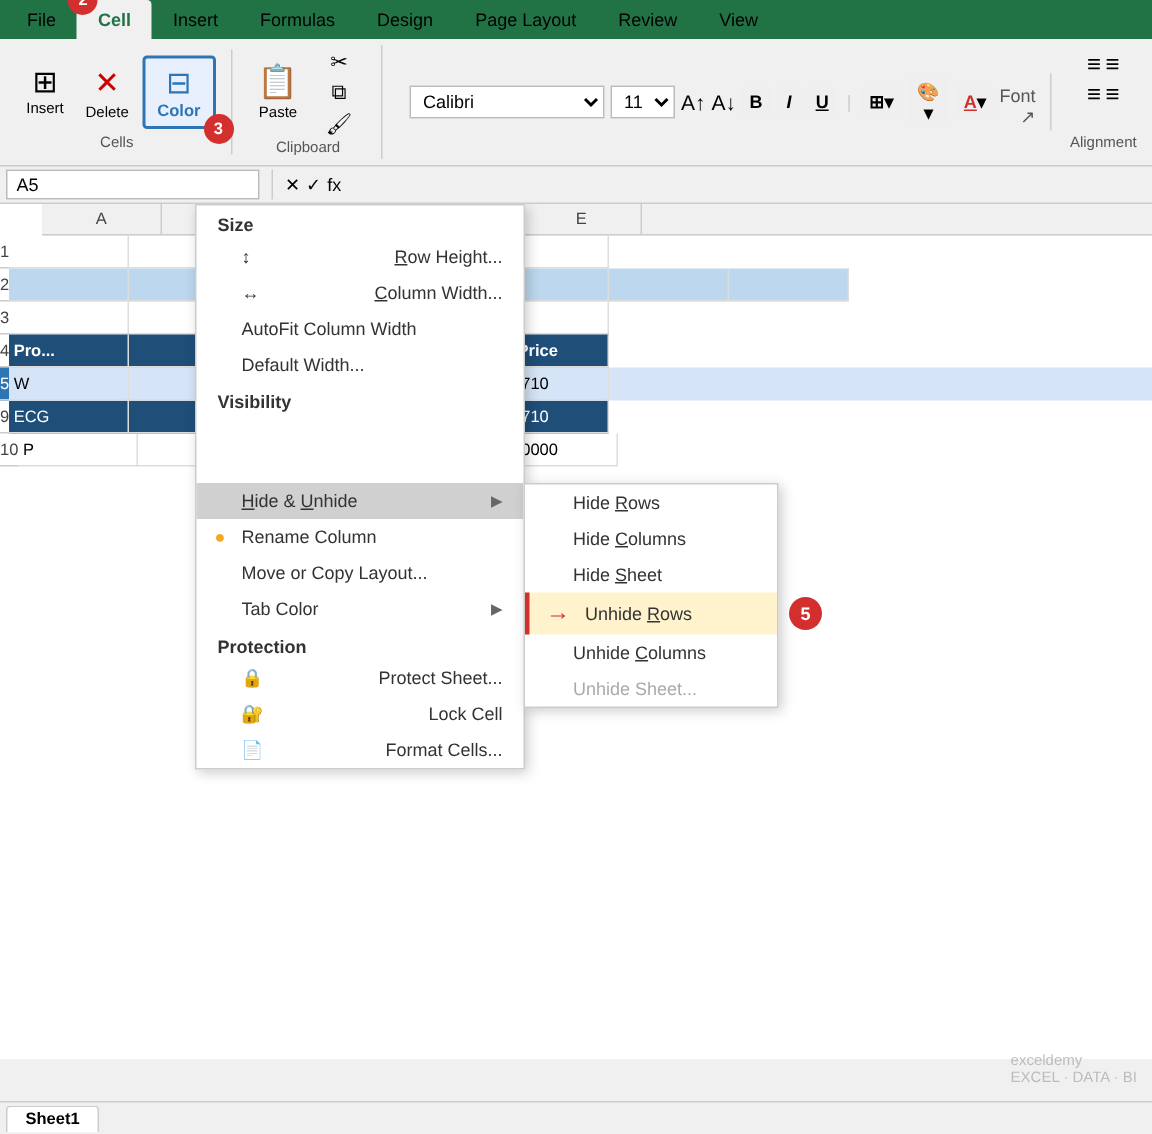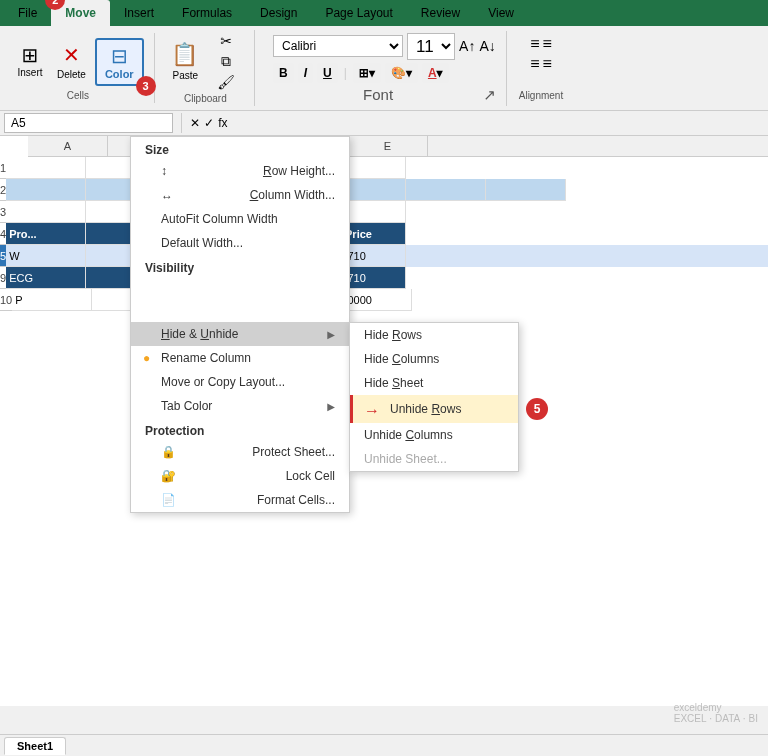--- a/index.html
+++ b/index.html
@@ -40,29 +40,29 @@
     .context-menu { position: absolute; background: #fff; border: 1px solid #ccc; box-shadow: 2px 2px 8px rgba(0,0,0,0.2); z-index: 100; min-width: 220px; }
     .menu-section-header { padding: 6px 14px 2px; font-weight: bold; font-size: 12px; color: #333; }
     .menu-item { padding: 5px 14px 5px 30px; font-size: 12px; color: #333; cursor: pointer; display: flex; align-items: center; justify-content: space-between; position: relative; }
     .menu-item.highlighted { background: #d0d0d0; margin-top: 45px; }
     .menu-item .bullet { position: absolute; left: 12px; color: #f5a623; }
     .menu-item .chevron { color: #666; font-size: 10px; }
     .underline { text-decoration: underline; }
 
     
     .submenu { position: absolute; left: 100%; top: 0; background: #fff; border: 1px solid #ccc; box-shadow: 2px 2px 8px rgba(0,0,0,0.2); z-index: 101; min-width: 170px; }
-    .submenu-item { padding: 5px 14px; font-size: 12px; color: #333; cursor: pointer; display: flex; align-items: center; gap: 6px; }
+    .submenu-item { padding: 5px 32px; font-size: 12px; color: #333; cursor: pointer; display: flex; align-items: center; gap: 6px; }
     .submenu-item.active-submenu { background: #fff3cd; border-left: 3px solid #d32f2f; padding-left: 11px; }
     .submenu-item.disabled { color: #aaa; }
 
     
-    .font-group { display: flex; flex-direction: column; gap: 3px; border-right: 1px solid #ccc; padding: 2px 10px; justify-content: flex-end; }
+    .font-group { display: flex; gap: 3px; border-right: 1px solid #ccc; padding: 2px 10px; justify-content: flex-end; }
     .font-row1 { display: flex; gap: 4px; align-items: center; }
     .font-select { border: 1px solid #bbb; padding: 2px 4px; font-size: 12px; min-width: 130px; background: #fff; }
-    .font-size-select { border: 1px solid #bbb; padding: 2px 4px; font-size: 17px; min-width: 40px; background: #fff; }
+    .font-size-select { border: 1px solid #bbb; padding: 2px 4px; font-size: 12px; min-width: 40px; background: #fff; }
     .font-row2 { display: flex; gap: 4px; align-items: center; }
     .font-btn { padding: 2px 5px; font-size: 12px; font-weight: bold; cursor: pointer; border: 1px solid transparent; border-radius: 2px; }
 
     
     .watermark { position: absolute; bottom: 10px; right: 10px; opacity: 0.5; font-size: 10px; color: #888; }
 
     
     .step-num { width: 22px; height: 22px; background: #d32f2f; border-radius: 50%; color: #fff; font-size: 12px; font-weight: bold; display: flex; align-items: center; justify-content: center; flex-shrink: 0; }
 
     .tab-bar { background: #f0f0f0; border-top: 1px solid #ccc; padding: 2px 4px; display: flex; align-items: center; gap: 2px; position: absolute; bottom: 0; left: 0; right: 0; }
@@ -77,21 +77,21 @@
     .format-btn .label { font-size: 11px; font-weight: 600; color: #2e75b6; }
   </style>
 </head>
 <body>
 
 <div class="ribbon">
   <div class="ribbon-tabs">
     <div class="ribbon-tab">File</div>
     <div class="ribbon-tab active" style="position:relative;">
       <span class="step-badge badge-2" style="top:-10px;left:-6px;">2</span>
-      <span>Move</span>
+      <span>Cell</span>
     </div>
     <div class="ribbon-tab">Insert</div>
     <div class="ribbon-tab">Formulas</div>
     <div class="ribbon-tab">Design</div>
     <div class="ribbon-tab">Page Layout</div>
     <div class="ribbon-tab">Review</div>
     <div class="ribbon-tab">View</div>
   </div>
 
   <div class="ribbon-body">
@@ -148,21 +148,21 @@
       </div>
       <div class="font-row2">
         <button class="font-btn"><b>B</b></button>
         <button class="font-btn"><i>I</i></button>
         <button class="font-btn"><u>U</u></button>
         <span style="margin: 0 2px; color:#ccc;">|</span>
         <button class="font-btn">⊞▾</button>
         <button class="font-btn">🎨▾</button>
         <button class="font-btn"><span style="text-decoration:underline;color:#d32f2f;">A</span>▾</button>
       </div>
-      <div style="font-size:15px;color:#555;text-align:center;margin-top:auto;">Font <span style="float:right;">↗</span></div>
+      <div style="font-size:12px;color:#555;text-align:center;margin-top:auto;">Font <span style="float:right;">↗</span></div>
     </div>
 
     <div class="ribbon-group" style="border-right:none;">
       <div class="ribbon-group-btns" style="flex-direction:column;gap:2px;">
         <div style="display:flex;gap:3px;">
           <span style="font-size:16px;">≡</span>
           <span style="font-size:16px;">≡</span>
         </div>
         <div style="display:flex;gap:3px;">
           <span style="font-size:16px;">≡</span>

